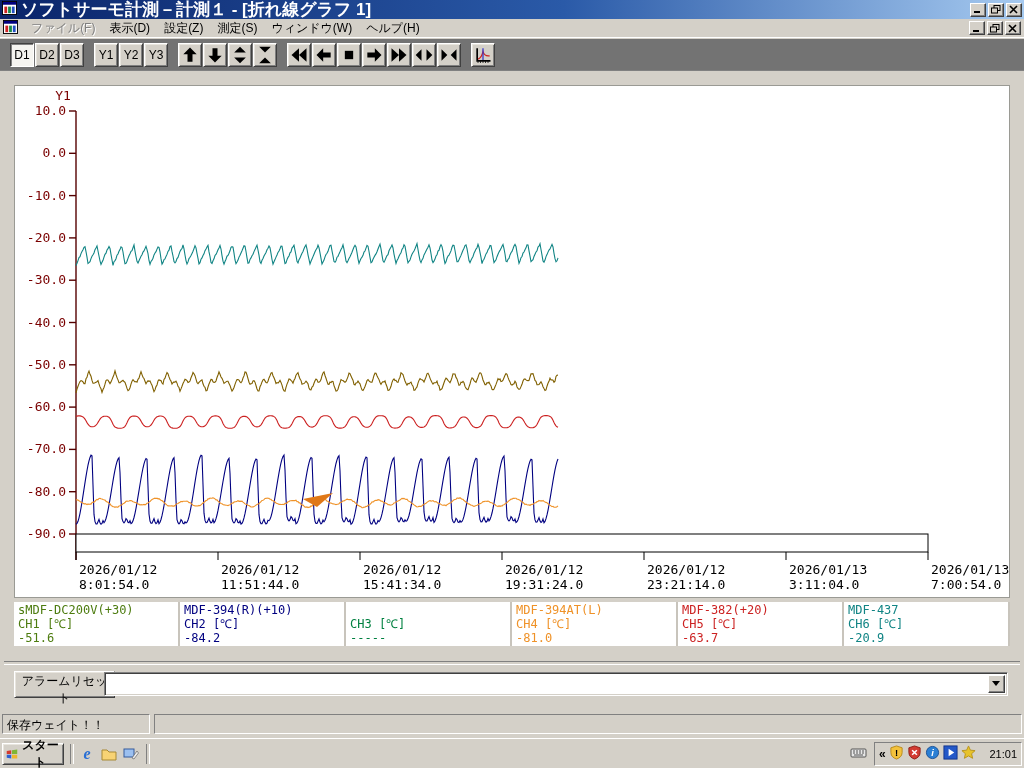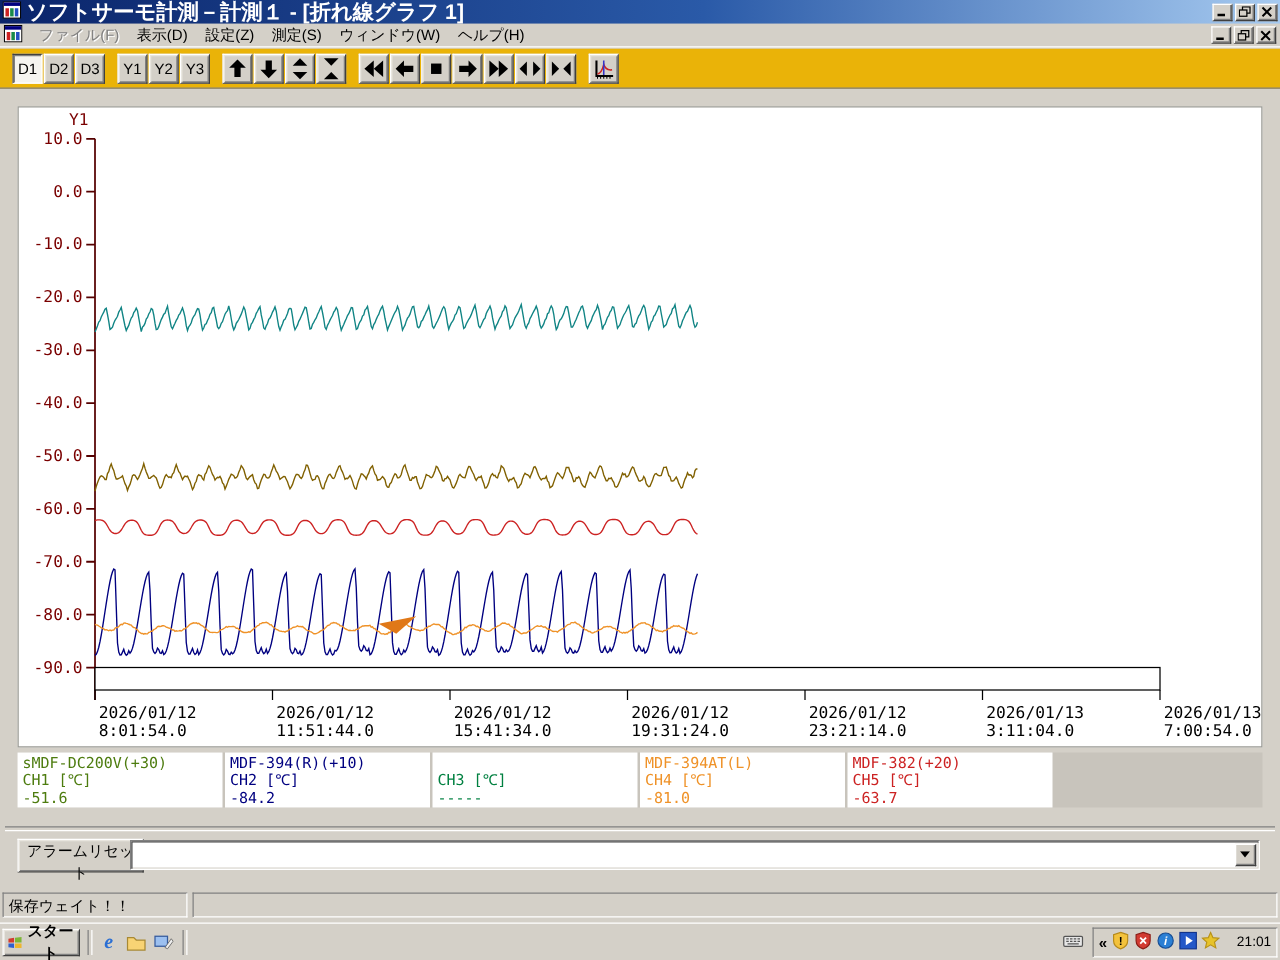--- a/index.html
+++ b/index.html
@@ -12,21 +12,21 @@
   .titlebar .title{color:#fff;font-weight:bold;font-size:17px;margin-left:4px;white-space:nowrap;}
   .winbtns{margin-left:auto;display:flex;gap:2px;}
   .winbtn{width:16px;height:14px;display:flex;align-items:center;justify-content:center;
           background:#D4D0C8;border:1px solid;border-color:#fff #404040 #404040 #fff;
           box-shadow:inset -1px -1px 0 #808080;padding:0;}
   .menubar{position:absolute;left:0;top:19px;width:1024px;height:19px;background:#D4D0C8;
            display:flex;align-items:center;border-bottom:1px solid #fff;box-sizing:border-box;}
   .menu-item{padding:2px 7px;white-space:nowrap;}
   .menu-disabled{color:#808080;text-shadow:1px 1px 0 #fff;}
   .mdi-btns{margin-left:auto;display:flex;gap:2px;margin-right:3px;}
-  .toolbar{position:absolute;left:0;top:39px;width:1024px;height:32px;background:#eab308;
+  .toolbar{position:absolute;left:0;top:39px;width:1024px;height:32px;background:#737373;
            display:flex;align-items:center;border-bottom:1px solid #808080;box-sizing:border-box;}
   .tbtn{width:24px;height:24px;display:flex;align-items:center;justify-content:center;
         background:#D4D0C8;border:1px solid;border-color:#fff #404040 #404040 #fff;
         box-shadow:inset 1px 1px 0 #e8e5de, inset -1px -1px 0 #808080;
         font:12px "Liberation Sans",sans-serif;padding:0;margin-right:1px;}
   .tbtn.pressed{background:#f5f4f0;border-color:#404040 #fff #fff #404040;
         box-shadow:inset 1px 1px 0 #808080;}
   
   .graph-panel{position:absolute;left:14px;top:85px;width:996px;height:513px;background:#fff;
                border:1px solid #9a9a94;box-sizing:border-box;}
@@ -295,20 +295,25 @@
       <div class="legend-cell" style="color: rgb(239, 146, 40);">
         <div>MDF-394AT(L)</div>
         <div>CH4 [℃]</div>
         <div>-81.0</div>
       </div>
       <div class="legend-cell" style="color: rgb(204, 34, 34);">
         <div>MDF-382(+20)</div>
         <div>CH5 [℃]</div>
         <div>-63.7</div>
       </div>
+      <div class="legend-cell" style="color: rgb(16, 132, 132);">
+        <div>MDF-437</div>
+        <div>CH6 [℃]</div>
+        <div>-20.9</div>
+      </div>
     </div>
 
   <div class="groove"></div>
 
   <button class="alarm-btn">アラームリセット</button>
   <div class="combo">
     <span></span>
     <button class="combo-arrow">
         <svg width="9" height="6">
           <polygon points="0,0 8,0 4,5" fill="#000"></polygon>

